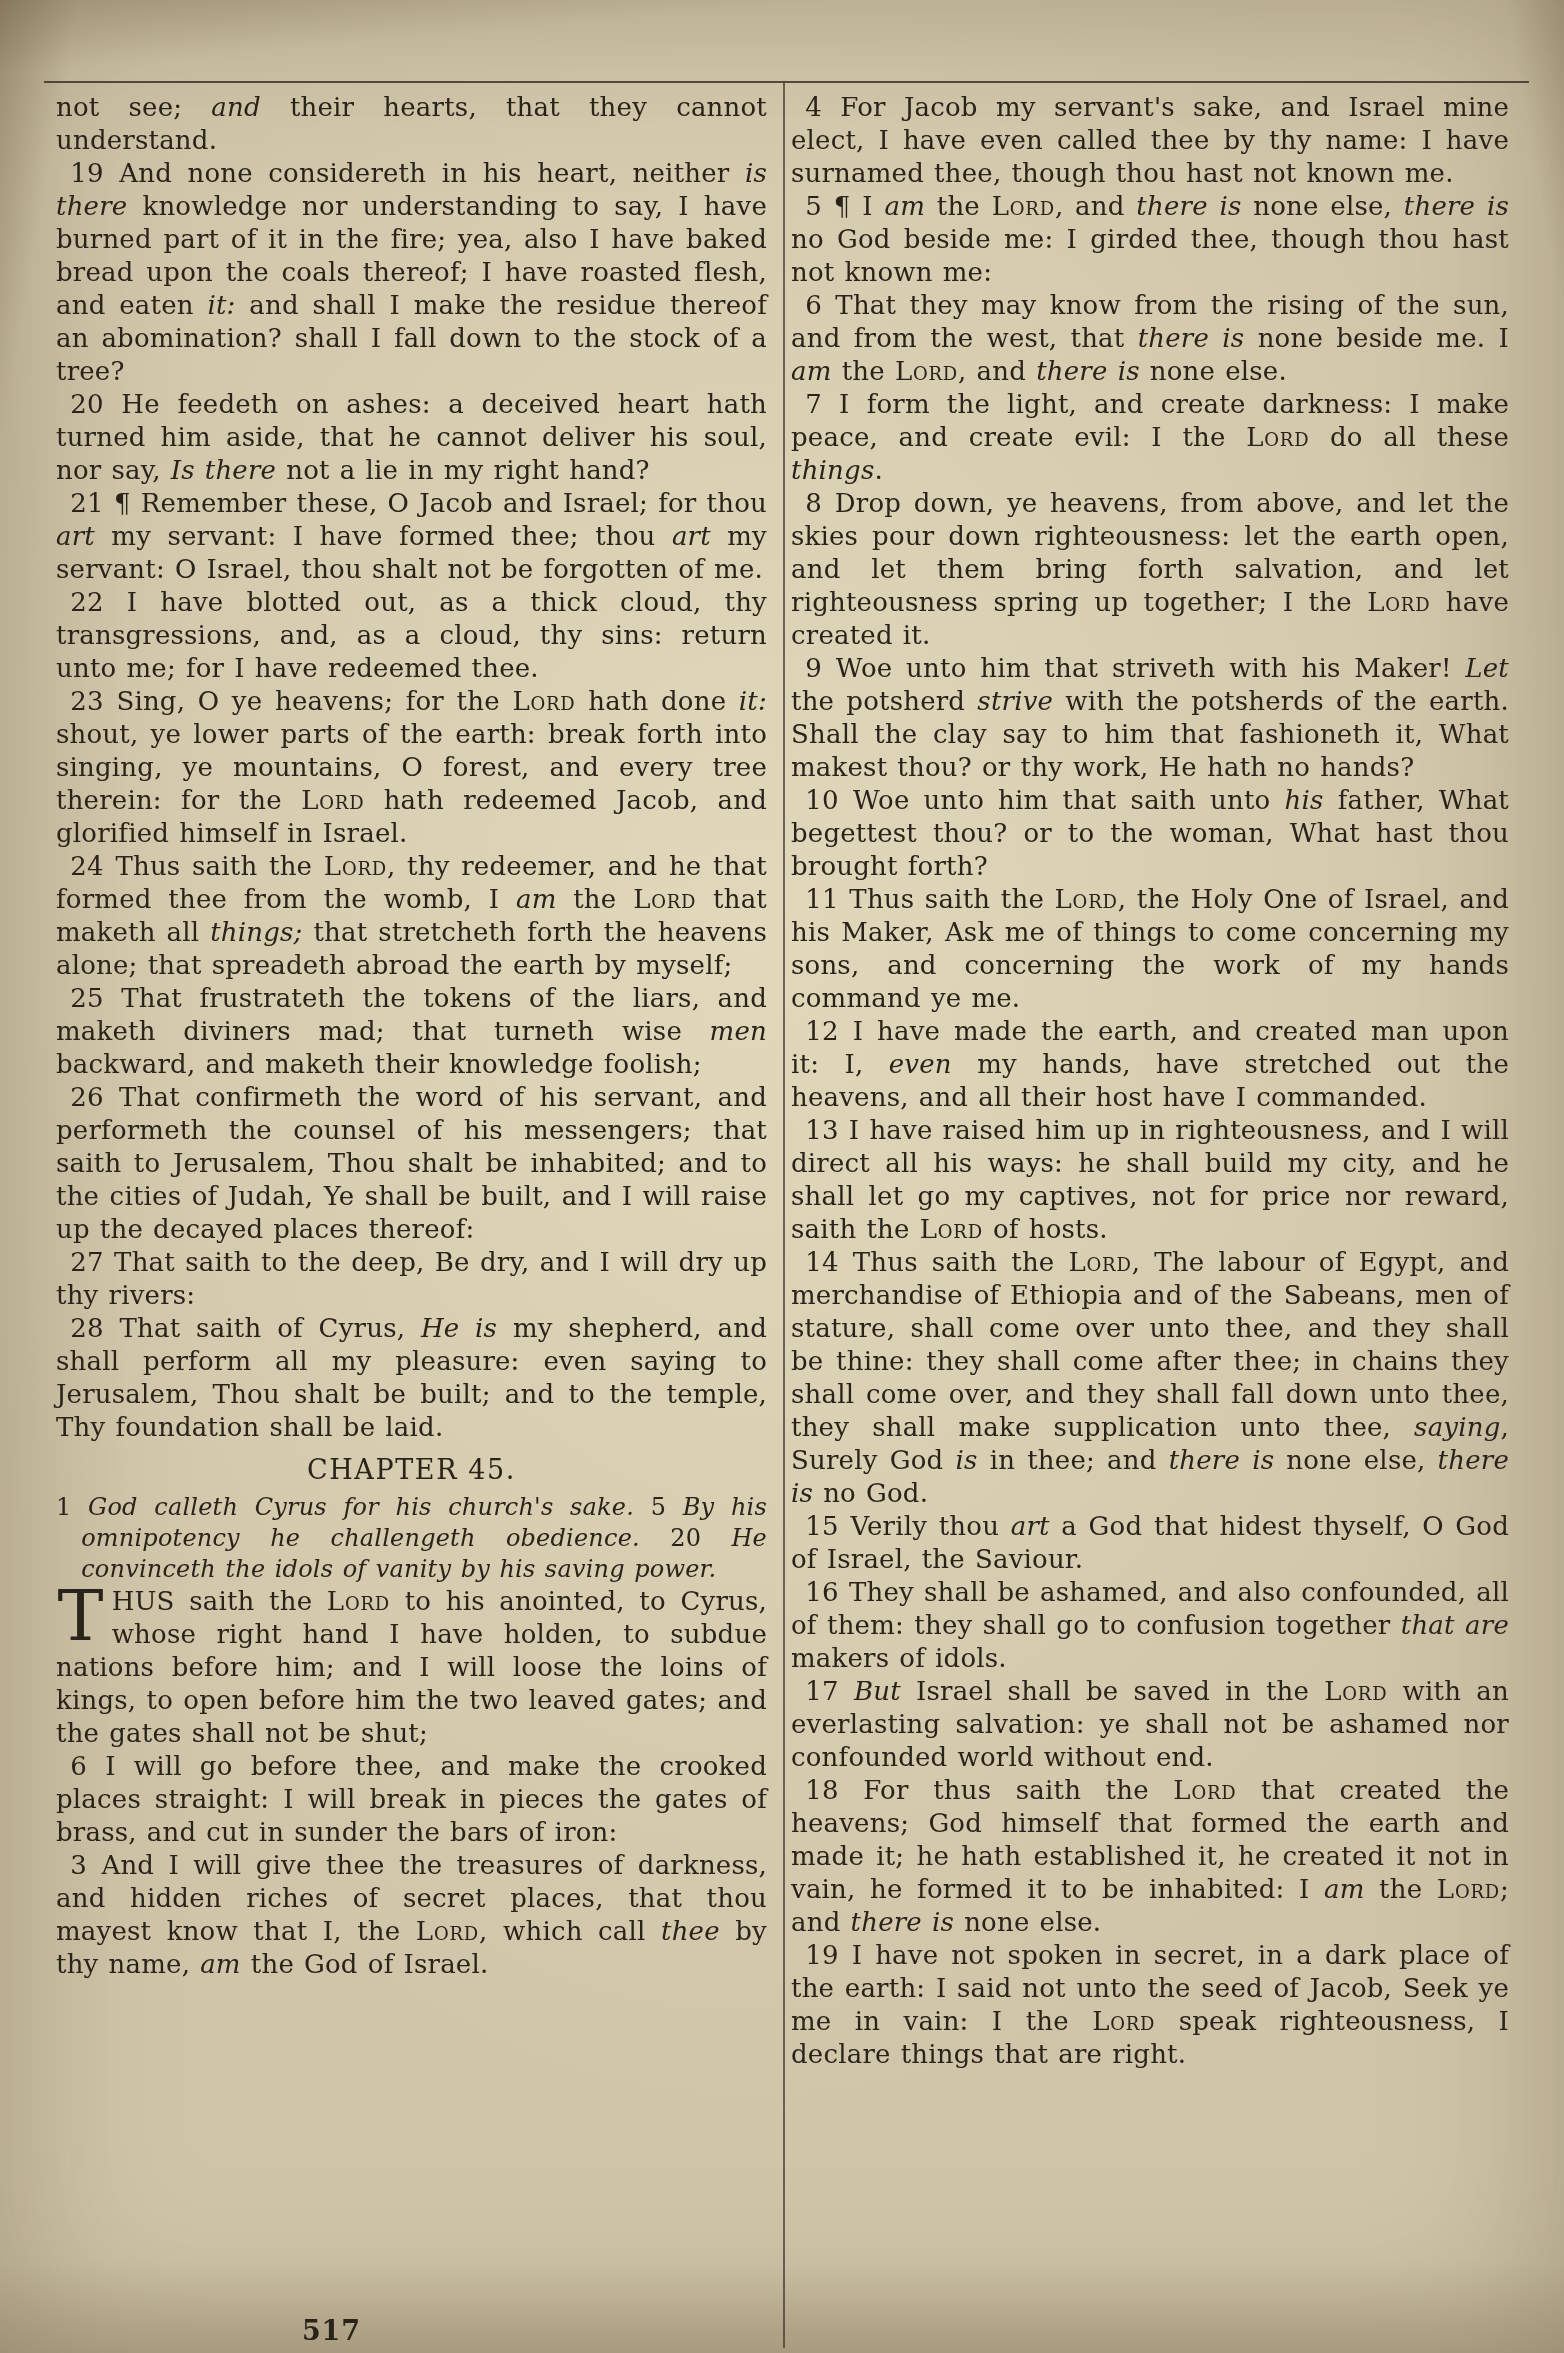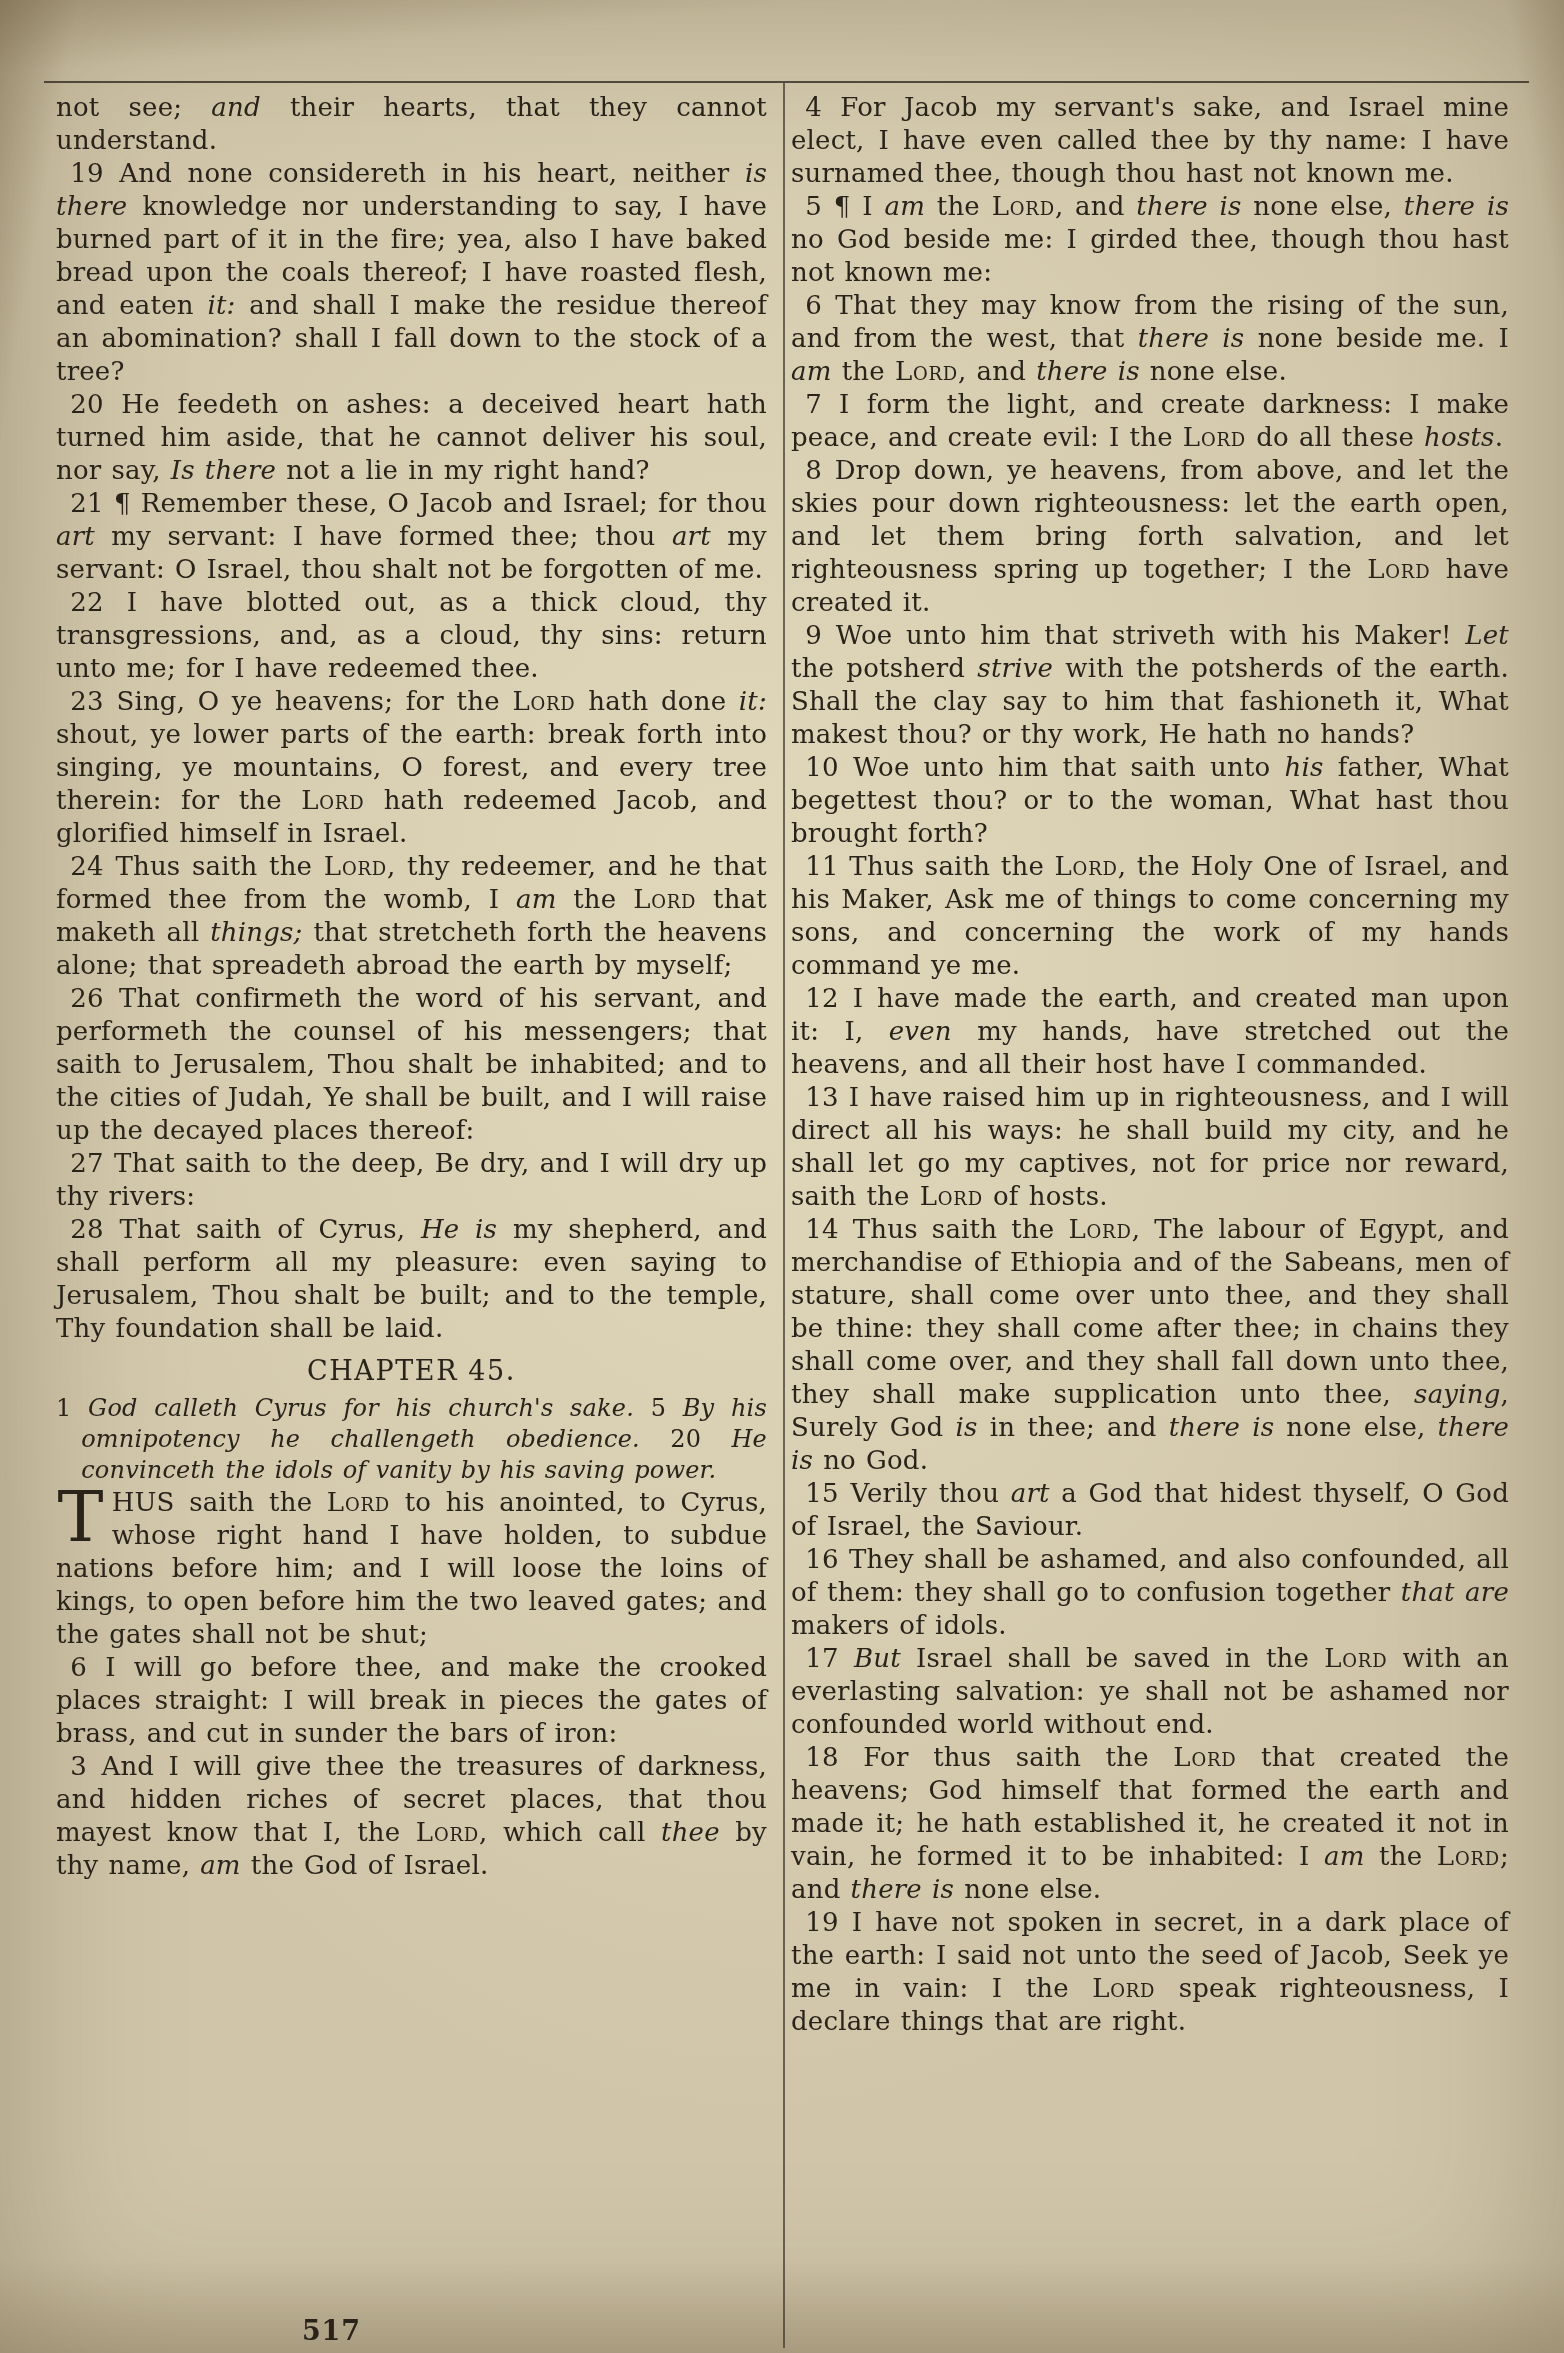--- a/index.html
+++ b/index.html
@@ -61,34 +61,35 @@
 
   <div class="columns">
     <div class="column left">
         <p class="verse continuation">not see; <i>and</i> their hearts, that they cannot understand.</p>
         <p class="verse">19 And none considereth in his heart, neither <i>is there</i> knowledge nor understanding to say, I have burned part of it in the fire; yea, also I have baked bread upon the coals thereof; I have roasted flesh, and eaten <i>it:</i> and shall I make the residue thereof an abomination? shall I fall down to the stock of a tree?</p>
         <p class="verse">20 He feedeth on ashes: a deceived heart hath turned him aside, that he cannot deliver his soul, nor say, <i>Is there</i> not a lie in my right hand?</p>
         <p class="verse">21 ¶ Remember these, O Jacob and Israel; for thou <i>art</i> my servant: I have formed thee; thou <i>art</i> my servant: O Israel, thou shalt not be forgotten of me.</p>
         <p class="verse">22 I have blotted out, as a thick cloud, thy transgressions, and, as a cloud, thy sins: return unto me; for I have redeemed thee.</p>
         <p class="verse">23 Sing, O ye heavens; for the <span class="sc">Lord</span> hath done <i>it:</i> shout, ye lower parts of the earth: break forth into singing, ye mountains, O forest, and every tree therein: for the <span class="sc">Lord</span> hath redeemed Jacob, and glorified himself in Israel.</p>
         <p class="verse">24 Thus saith the <span class="sc">Lord</span>, thy redeemer, and he that formed thee from the womb, I <i>am</i> the <span class="sc">Lord</span> that maketh all <i>things;</i> that stretcheth forth the heavens alone; that spreadeth abroad the earth by myself;</p>
+        <p class="verse">25 That frustrateth the tokens of the liars, and maketh diviners mad; that turneth wise <i>men</i> backward, and maketh their knowledge foolish;</p>
         <p class="verse">26 That confirmeth the word of his servant, and performeth the counsel of his messengers; that saith to Jerusalem, Thou shalt be inhabited; and to the cities of Judah, Ye shall be built, and I will raise up the decayed places thereof:</p>
         <p class="verse">27 That saith to the deep, Be dry, and I will dry up thy rivers:</p>
         <p class="verse">28 That saith of Cyrus, <i>He is</i> my shepherd, and shall perform all my pleasure: even saying to Jerusalem, Thou shalt be built; and to the temple, Thy foundation shall be laid.</p>
         <p class="chapter-heading">CHAPTER 45.</p>
         <p class="chapter-summary">1 <i>God calleth Cyrus for his church's sake.</i> 5 <i>By his omnipotency he challengeth obedience.</i> 20 <i>He convinceth the idols of vanity by his saving power.</i></p>
         <p class="verse has-dropcap"><span class="dropcap">T</span>HUS saith the <span class="sc">Lord</span> to his anointed, to Cyrus, whose right hand I have holden, to subdue nations before him; and I will loose the loins of kings, to open before him the two leaved gates; and the gates shall not be shut;</p>
         <p class="verse">6 I will go before thee, and make the crooked places straight: I will break in pieces the gates of brass, and cut in sunder the bars of iron:</p>
         <p class="verse">3 And I will give thee the treasures of darkness, and hidden riches of secret places, that thou mayest know that I, the <span class="sc">Lord</span>, which call <i>thee</i> by thy name, <i>am</i> the God of Israel.</p>
       </div>
     <div class="column right">
         <p class="verse">4 For Jacob my servant's sake, and Israel mine elect, I have even called thee by thy name: I have surnamed thee, though thou hast not known me.</p>
         <p class="verse">5 ¶ I <i>am</i> the <span class="sc">Lord</span>, and <i>there is</i> none else, <i>there is</i> no God beside me: I girded thee, though thou hast not known me:</p>
         <p class="verse">6 That they may know from the rising of the sun, and from the west, that <i>there is</i> none beside me. I <i>am</i> the <span class="sc">Lord</span>, and <i>there is</i> none else.</p>
-        <p class="verse">7 I form the light, and create darkness: I make peace, and create evil: I the <span class="sc">Lord</span> do all these <i>hosts</i>.</p>
+        <p class="verse">7 I form the light, and create darkness: I make peace, and create evil: I the <span class="sc">Lord</span> do all these <i>things</i>.</p>
         <p class="verse">8 Drop down, ye heavens, from above, and let the skies pour down righteousness: let the earth open, and let them bring forth salvation, and let righteousness spring up together; I the <span class="sc">Lord</span> have created it.</p>
         <p class="verse">9 Woe unto him that striveth with his Maker! <i>Let</i> the potsherd <i>strive</i> with the potsherds of the earth. Shall the clay say to him that fashioneth it, What makest thou? or thy work, He hath no hands?</p>
         <p class="verse">10 Woe unto him that saith unto <i>his</i> father, What begettest thou? or to the woman, What hast thou brought forth?</p>
         <p class="verse">11 Thus saith the <span class="sc">Lord</span>, the Holy One of Israel, and his Maker, Ask me of things to come concerning my sons, and concerning the work of my hands command ye me.</p>
         <p class="verse">12 I have made the earth, and created man upon it: I, <i>even</i> my hands, have stretched out the heavens, and all their host have I commanded.</p>
         <p class="verse">13 I have raised him up in righteousness, and I will direct all his ways: he shall build my city, and he shall let go my captives, not for price nor reward, saith the <span class="sc">Lord</span> of hosts.</p>
         <p class="verse">14 Thus saith the <span class="sc">Lord</span>, The labour of Egypt, and merchandise of Ethiopia and of the Sabeans, men of stature, shall come over unto thee, and they shall be thine: they shall come after thee; in chains they shall come over, and they shall fall down unto thee, they shall make supplication unto thee, <i>saying</i>, Surely God <i>is</i> in thee; and <i>there is</i> none else, <i>there is</i> no God.</p>
         <p class="verse">15 Verily thou <i>art</i> a God that hidest thyself, O God of Israel, the Saviour.</p>
         <p class="verse">16 They shall be ashamed, and also confounded, all of them: they shall go to confusion together <i>that are</i> makers of idols.</p>
         <p class="verse">17 <i>But</i> Israel shall be saved in the <span class="sc">Lord</span> with an everlasting salvation: ye shall not be ashamed nor confounded world without end.</p>

